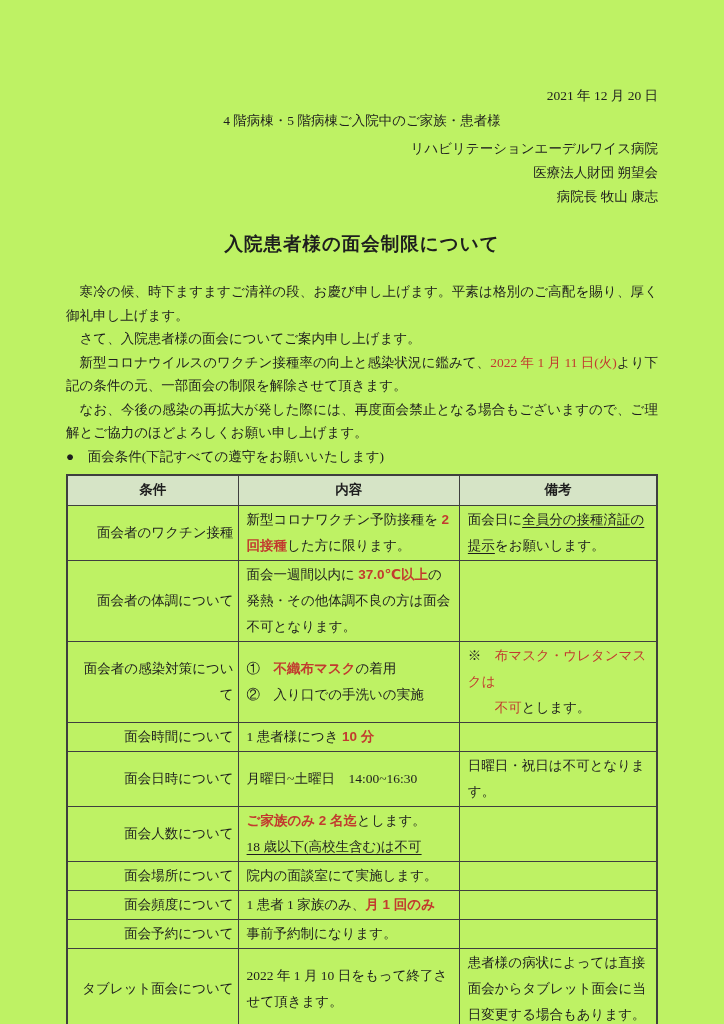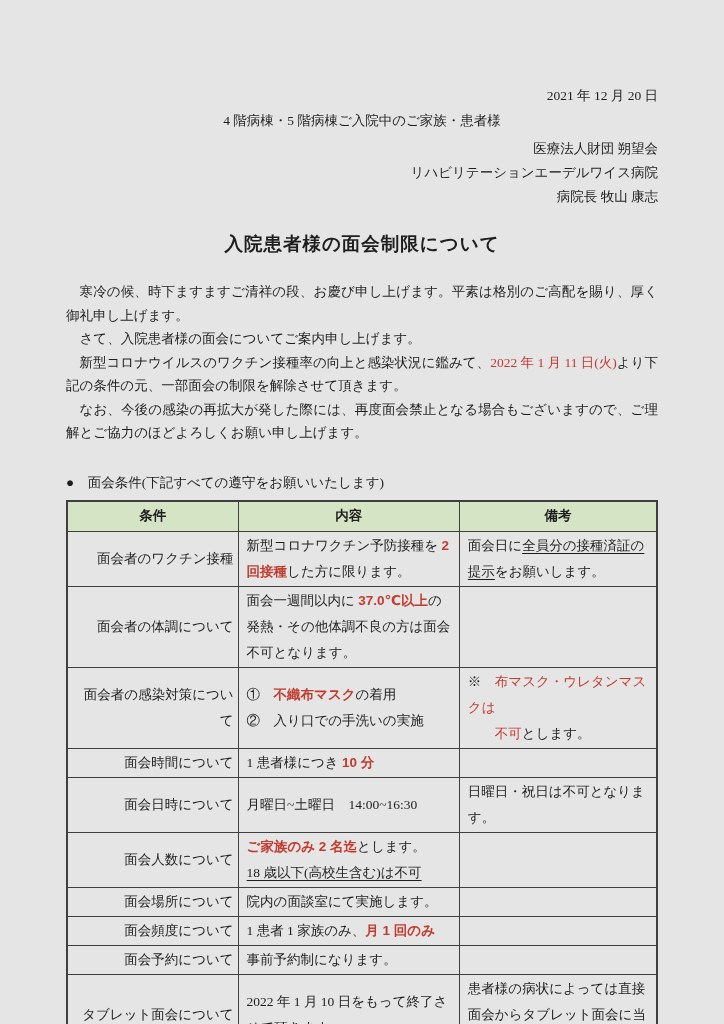--- a/index.html
+++ b/index.html
@@ -7,21 +7,21 @@
     --green:#d6e4c6;
     --border:#3f3f3f;
     --ink:#1e1e1e;
   }
   html,body{margin:0;padding:0;background:#ffffff;}
   .page{
     position:relative;
     width:724px;height:1024px;
     box-sizing:border-box;
     padding:84px 66px 0 66px;
-    background:#e5e5e5;
+    background:#bef264;
     color:var(--ink);
     font-family:"Liberation Serif","DejaVu Serif",serif;
     font-size:13.5px;
     overflow:hidden;
   }
   .date-line{text-align:right;line-height:23px;}
   .recipient-line{text-align:center;line-height:23px;margin-top:2px;}
   .sender-block{text-align:right;line-height:24px;margin-top:5px;}
   .doc-title{
     text-align:center;
@@ -31,21 +31,21 @@
     margin-top:22px;
     font-family:Liberation Serif, serif;
   }
   .body-block{margin-top:24px;}
   .body-block p{
     margin:0;
     line-height:23.5px;
     text-indent:1em;
     text-align:justify;
   }
-  .bullet-line{margin-top:26px;line-height:23px;}
+  .bullet-line{margin-top:0;line-height:23px;}
   table.visit-table{
     width:100%;
     border-collapse:collapse;
     table-layout:fixed;
     margin-top:6px;
     border:2px solid var(--border);
     font-size:13.5px;
   }
   table.visit-table th,
   table.visit-table td{
@@ -79,22 +79,22 @@
 </head>
 <body>
 
 <div class="page">
 
   <div class="date-line">2021 年 12 月 20 日</div>
 
   <div class="recipient-line">4 階病棟・5 階病棟ご入院中のご家族・患者様</div>
 
   <div class="sender-block">
+    <div>リハビリテーションエーデルワイス病院</div>
     <div>医療法人財団 朔望会</div>
-    <div>リハビリテーションエーデルワイス病院</div>
     <div>病院長 牧山 康志</div>
   </div>
 
   <div class="doc-title">入院患者様の面会制限について</div>
 
   <div class="body-block">
     <p><span>寒冷の候、時下ますますご清祥の段、お慶び申し上げます。平素は格別のご高配を賜り、厚く御礼申し上げます。</span></p>
     <p><span>さて、入院患者様の面会についてご案内申し上げます。</span></p>
     <p><span>新型コロナウイルスのワクチン接種率の向上と感染状況に鑑みて、</span><span class="ru">2022 年 1 月 11 日(火)</span><span>より下記の条件の元、一部面会の制限を解除させて頂きます。</span></p>
     <p><span>なお、今後の感染の再拡大が発した際には、再度面会禁止となる場合もございますので、ご理解とご協力のほどよろしくお願い申し上げます。</span></p>

